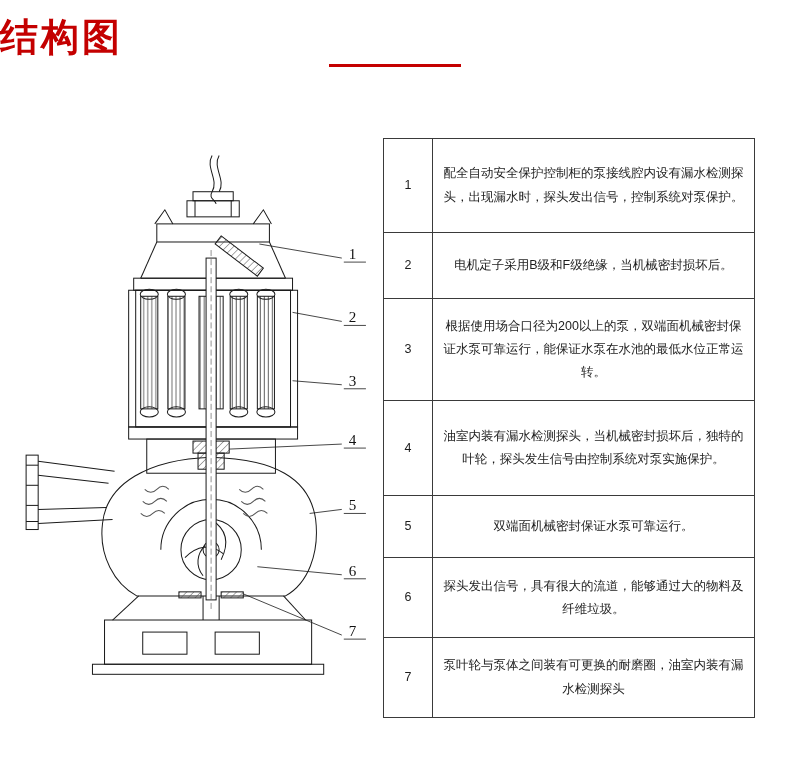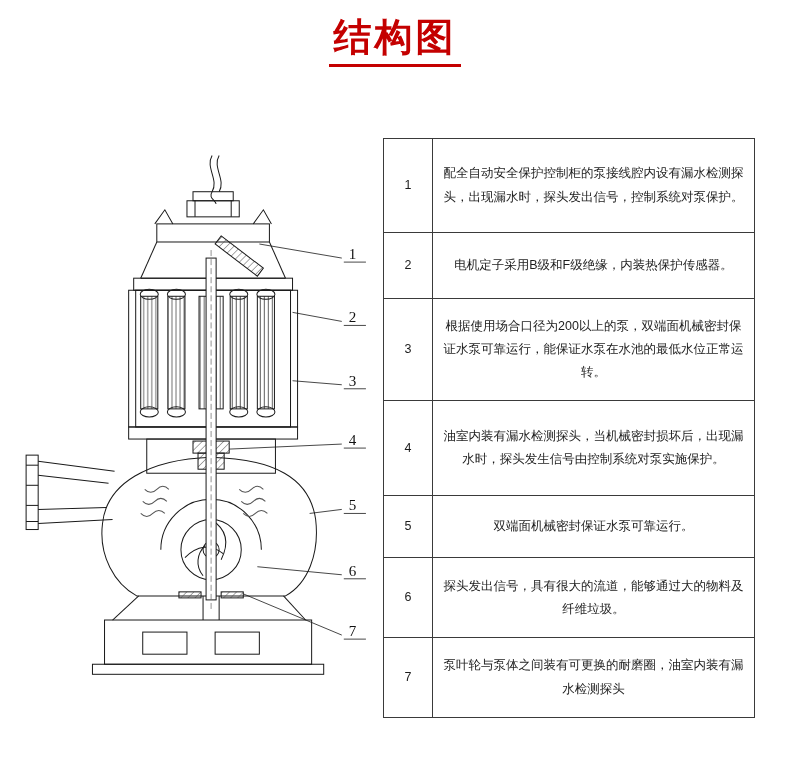--- a/index.html
+++ b/index.html
@@ -1,18 +1,18 @@
 <!DOCTYPE html>
 <html><head>
 <meta charset="utf-8">
 <style>
   html,body{margin:0;padding:0;background:#fff;}
   .page{position:relative;width:790px;height:762px;background:#fff;overflow:hidden;
         font-family:"Liberation Sans", sans-serif;color:#111;}
-  .title{position:absolute;top:12px;left:0;right:0;text-align:center;
+  .title{position:absolute;top:12px;left:0;right:0;
          font-size:38px;font-weight:bold;color:#c40000;letter-spacing:3px;}
   .title-underline{position:absolute;top:64px;left:50%;transform:translateX(-50%);
          width:132px;height:3px;background:#c40000;}
   .diagram-wrap{position:absolute;left:6px;top:138px;width:374px;height:586px;}
   .spec-table{position:absolute;left:383px;top:138px;width:372px;border-collapse:collapse;
          table-layout:fixed;}
   .spec-table td{border:1px solid #3a3a3a;font-size:12.5px;line-height:1.85;
          text-align:center;vertical-align:middle;padding:16px 10px;color:#1c1c1c;}
   .spec-table td.num{width:44px;padding:4px 2px;}
   .spec-table tr:nth-child(1){height:94px;}
@@ -183,29 +183,29 @@
   </div>
 
   <table class="spec-table">
     <tbody>
       <tr>
         <td class="num">1</td>
         <td>配全自动安全保护控制柜的泵接线腔内设有漏水检测探头，出现漏水时，探头发出信号，控制系统对泵保护。</td>
       </tr>
       <tr>
         <td class="num">2</td>
-        <td>电机定子采用B级和F级绝缘，内装热保护传感器。</td>
+        <td>电机定子采用B级和F级绝缘，当机械密封损坏后。</td>
       </tr>
       <tr>
         <td class="num">3</td>
         <td>根据使用场合口径为200以上的泵，双端面机械密封保证水泵可靠运行，能保证水泵在水池的最低水位正常运转。</td>
       </tr>
       <tr>
         <td class="num">4</td>
-        <td>油室内装有漏水检测探头，当机械密封损坏后，出现漏水时，探头发生信号由控制系统对泵实施保护。</td>
+        <td>油室内装有漏水检测探头，当机械密封损坏后，独特的叶轮，探头发生信号由控制系统对泵实施保护。</td>
       </tr>
       <tr>
         <td class="num">5</td>
         <td>双端面机械密封保证水泵可靠运行。</td>
       </tr>
       <tr>
         <td class="num">6</td>
         <td>探头发出信号，具有很大的流道，能够通过大的物料及纤维垃圾。</td>
       </tr>
       <tr>

